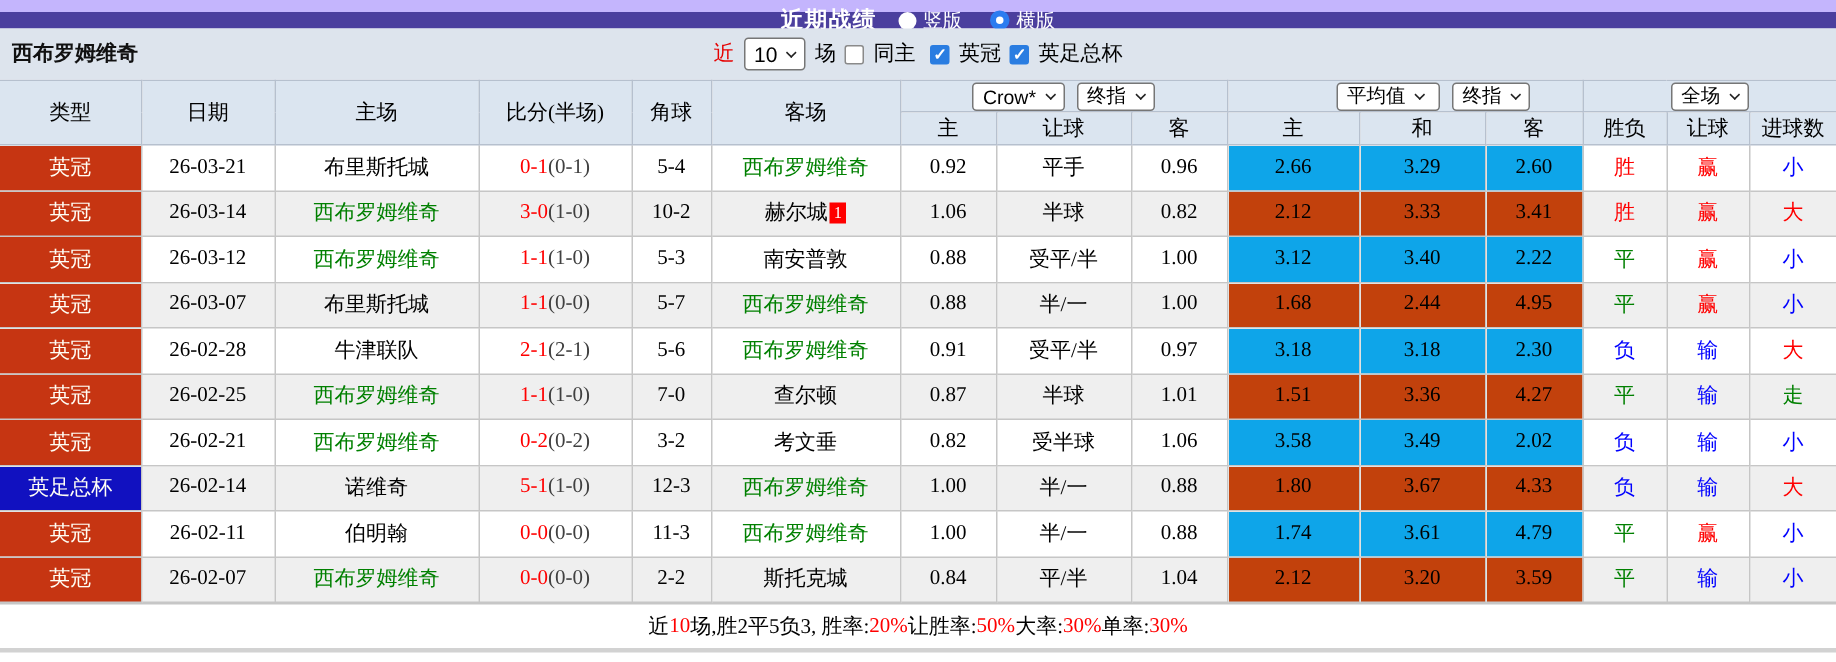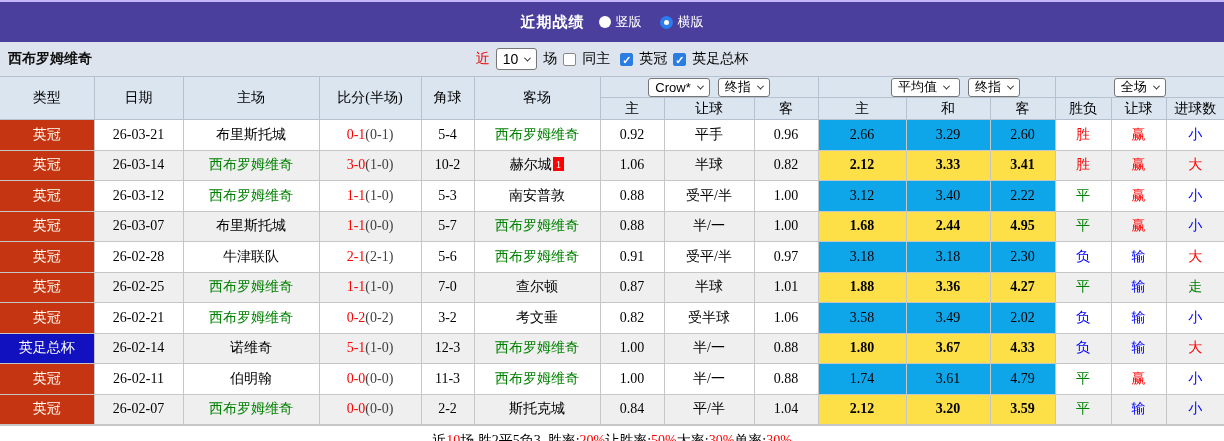--- a/index.html
+++ b/index.html
@@ -1,20 +1,20 @@
 <!DOCTYPE html>
 <html><head>
 <meta charset="utf-8">
 <style>
   * { margin:0; padding:0; box-sizing:border-box; }
   html,body { width:1224px; height:441px; overflow:hidden; background:#fff;
               font-family:"Liberation Serif","DejaVu Serif",serif; }
 
   
-  .topbar { height:42px; background:#4b3f9e; border-top:2px solid #c4b5fd;
+  .topbar { height:19px; background:#4b3f9e; border-top:8px solid #c4b5fd;
             display:flex; align-items:center; justify-content:center; gap:14px;
             color:#fff; }
   .topbar .title { font:bold 15px "Liberation Sans",sans-serif; letter-spacing:1px; }
   .radio-group { display:flex; align-items:center; gap:18px; font:13px "Liberation Sans",sans-serif; }
   .radio-opt { display:inline-flex; align-items:center; gap:5px; cursor:pointer; }
   .radio-dot { width:12px; height:12px; border-radius:50%; background:#fff; display:inline-block; }
   .radio-ring { width:13px; height:13px; border-radius:50%; background:#fff;
                 border:4px solid #2b7cf0; display:inline-block; }
 
   
@@ -42,21 +42,21 @@
   td:first-child, th:first-child { border-left:none; }
   td:last-child, th:last-child { border-right:none;margin-left:16px; }
   thead tr.grp-row th { height:21px; }
   thead tr.sub-row th { height:22px; }
   .grp-cell { padding:0; }
   .grp-inner { display:flex; align-items:center; justify-content:center; gap:8px; }
   .grp-inner .sel { height:19px; }
   tbody td { height:30.5px; background:#fff; }
   tbody tr.alt td { background:#efefef; }
   tbody td.euro { background:#0ea5e9; }
-  tbody tr.alt td.euro { background:#fde047;font-weight:bold; }
+  tbody tr.alt td.euro { background:#c2410c; }
   td.league { color:#fffef5; }
   .ft { color:#ff0000; }
   .ht { color:#404040; }
   .self { color:#008000; }
   .badge { display:inline-block; background:#f00; color:#fff; font-size:11px; line-height:14px;
            padding:0 3px; margin-left:1px; vertical-align:1px; }
 
   
   .footer { height:33px; border-top:1px solid #c6c6c6; border-bottom:3px solid #d2d2d2;
             display:flex; align-items:center; justify-content:center; font-size:14px; color:#000; }
@@ -255,21 +255,21 @@
       <tr class="alt">
         <td class="league" style="background: rgb(198, 53, 18);">英冠</td>
         <td>26-02-25</td>
         <td class="self">西布罗姆维奇</td>
         <td><span class="ft">1-1</span><span class="ht">(1-0)</span></td>
         <td>7-0</td>
         <td>查尔顿</td>
         <td>0.87</td>
         <td>半球</td>
         <td>1.01</td>
-        <td class="euro">1.88</td>
+        <td class="euro">1.51</td>
         <td class="euro">3.36</td>
         <td class="euro">4.27</td>
         <td style="color: rgb(0, 128, 0);">平</td>
         <td style="color: rgb(0, 0, 255);">输</td>
         <td style="color: rgb(0, 128, 0);">走</td>
       </tr>
       <tr>
         <td class="league" style="background: rgb(198, 53, 18);">英冠</td>
         <td>26-02-21</td>
         <td class="self">西布罗姆维奇</td>

